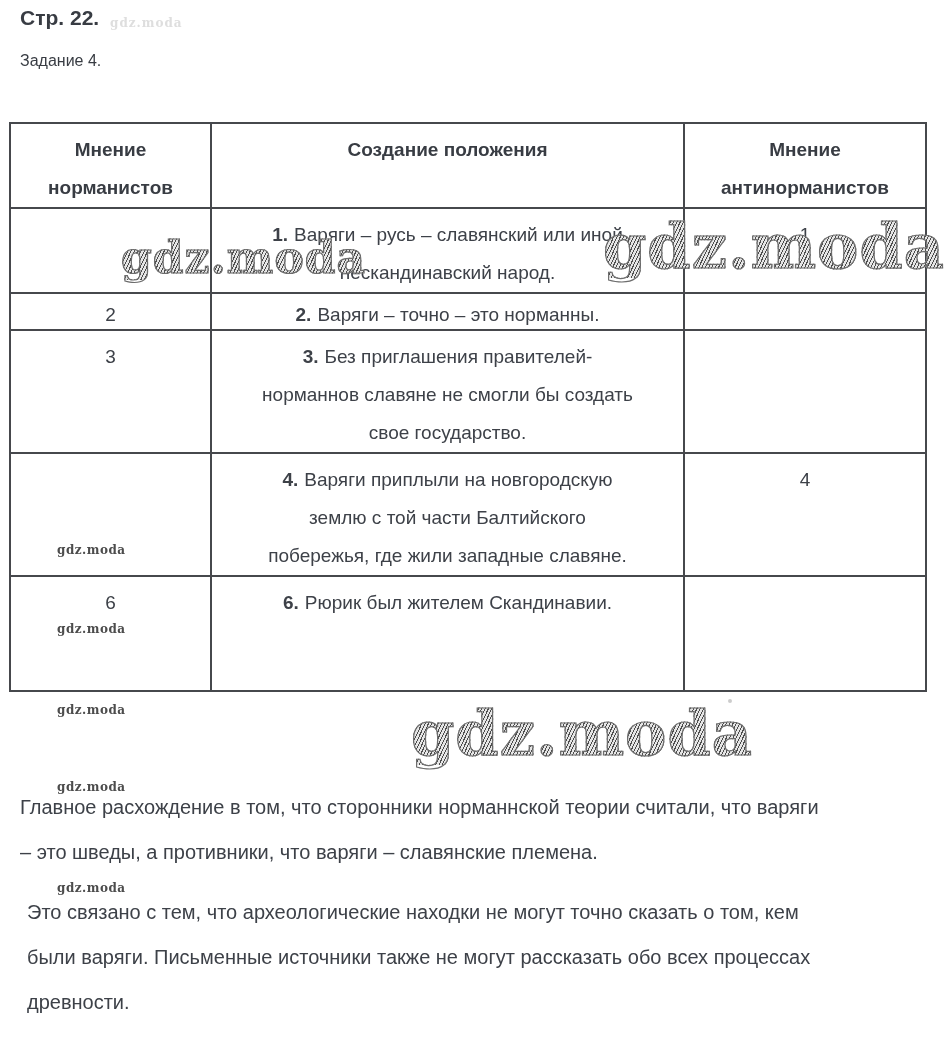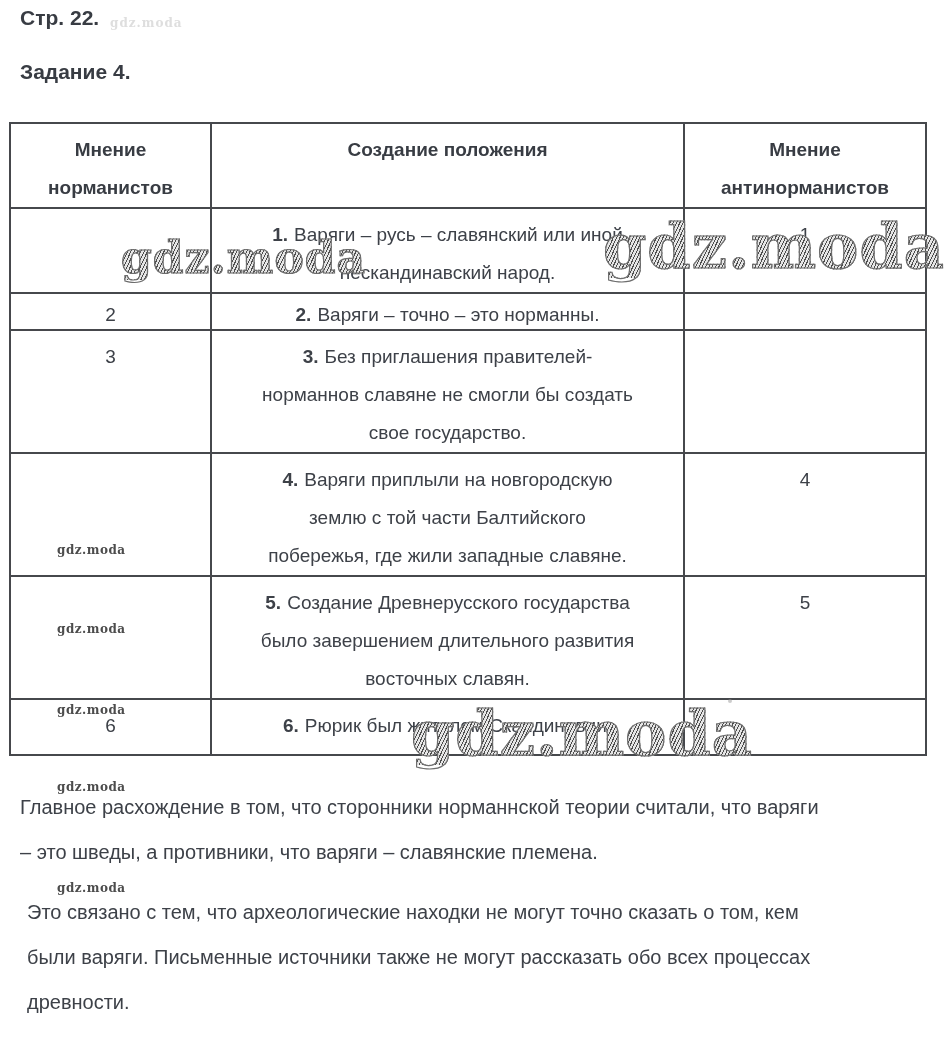--- a/index.html
+++ b/index.html
@@ -5,22 +5,22 @@
   html,body { margin:0; padding:0; background:#ffffff; }
   .page {
     position:relative; width:946px; height:1021px; background:#ffffff;
     font-family:"Liberation Sans", sans-serif; color:#3d4148; overflow:hidden;
   }
   .doc-title {
     position:absolute; left:20px; top:6px;
     font-size:21px; font-weight:bold; color:#383c43;
   }
   .doc-task {
-    position:absolute; left:20px; top:60px;
-    font-size:21px; font-weight:bold; color:#383c43;
+    position:absolute; left:20px; top:52px;
+    font-size:16px; font-weight:normal; color:#383c43;
   }
   .faint-mark {
     position:absolute; left:110px; top:16px;
     font-family:"DejaVu Serif", serif; font-weight:bold; font-size:12px;
     color:#dedede; filter:blur(0.6px); letter-spacing:1px;
   }
   table.grid {
     position:absolute; left:9px; top:122px; width:916px;
     border-collapse:collapse; table-layout:fixed;
   }
@@ -116,27 +116,20 @@
         <td></td>
       </tr>
       <tr>
         <td></td>
         <td><span class="num">4.</span><span class="stmt">Варяги приплыли на новгородскую
 землю с той части Балтийского
 побережья, где жили западные славяне.</span></td>
         <td>4</td>
       </tr>
       <tr>
-        <td></td>
-        <td><span class="num">5.</span><span class="stmt">Создание Древнерусского государства
-было завершением длительного развития
-восточных славян.</span></td>
-        <td>5</td>
-      </tr>
-      <tr>
         <td>6</td>
         <td><span class="num">6.</span><span class="stmt">Рюрик был жителем Скандинавии.</span></td>
         <td></td>
       </tr>
     </tbody>
   </table>
 
   <div class="wm wm1">gdz.moda</div>
   <div class="wm wm2">gdz.moda</div>
   <div class="wm wm3">gdz.moda</div>

